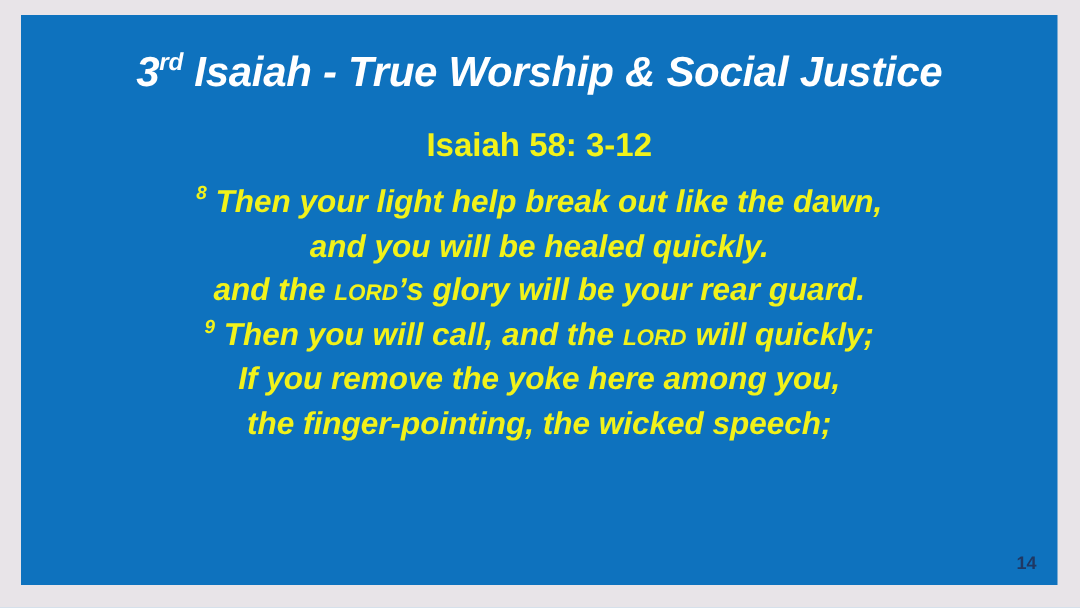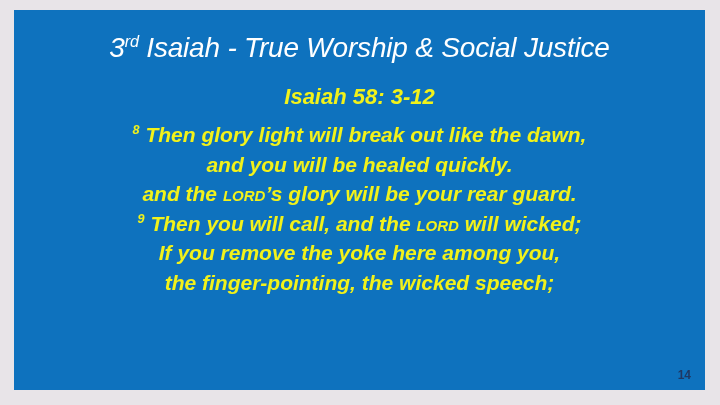--- a/index.html
+++ b/index.html
@@ -32,41 +32,40 @@
   }
 
   #title {
     position: absolute;
     left: 0;
     top: 22px;
     width: 100%;
     text-align: center;
     color: #ffffff;
     font-size: 28px;
-    font-weight: normal;
+    font-weight: bold;
     font-style: italic;
     letter-spacing: -0.2px;
     white-space: nowrap;
   }
   #title sup {
     font-size: 0.58em;
     vertical-align: 0.62em;
     line-height: 0;
   }
 
   #subtitle {
     position: absolute;
     left: 0;
     top: 74px;
     width: 100%;
     text-align: center;
     color: #f2f21a;
     font-size: 22px;
     font-weight: bold;
-    font-style: italic;
     white-space: nowrap;
   }
 
   #body-text {
     position: absolute;
     left: 0;
     top: 110px;
     width: 100%;
     text-align: center;
     color: #f2f21a;
@@ -104,24 +103,24 @@
 <div id="slide-root">
   <div id="slide-panel">
 
     <div id="title">
       <span>3</span><sup>rd</sup><span> Isaiah - True Worship &amp; Social Justice</span>
     </div>
 
     <div id="subtitle">Isaiah 58: 3-12</div>
 
     <div id="body-text">
-        <div class="verse-line"><sup>8</sup><span> Then glory light will break out like the dawn,</span></div>
+        <div class="verse-line"><sup>8</sup><span> Then your light help break out like the dawn,</span></div>
         <div class="verse-line"><span>and you will be healed quickly.</span></div>
         <div class="verse-line"><span>and the </span><span class="smallcaps">Lord</span><span>’s glory will be your rear guard.</span></div>
-        <div class="verse-line"><sup>9</sup><span> Then you will call, and the </span><span class="smallcaps">Lord</span><span> will wicked;</span></div>
+        <div class="verse-line"><sup>9</sup><span> Then you will call, and the </span><span class="smallcaps">Lord</span><span> will quickly;</span></div>
         <div class="verse-line"><span>If you remove the yoke here among you,</span></div>
         <div class="verse-line"><span>the finger-pointing, the wicked speech;</span></div>
       </div>
 
     <div id="page-number">14</div>
 
   </div>
 </div>
 
 </body></html>

